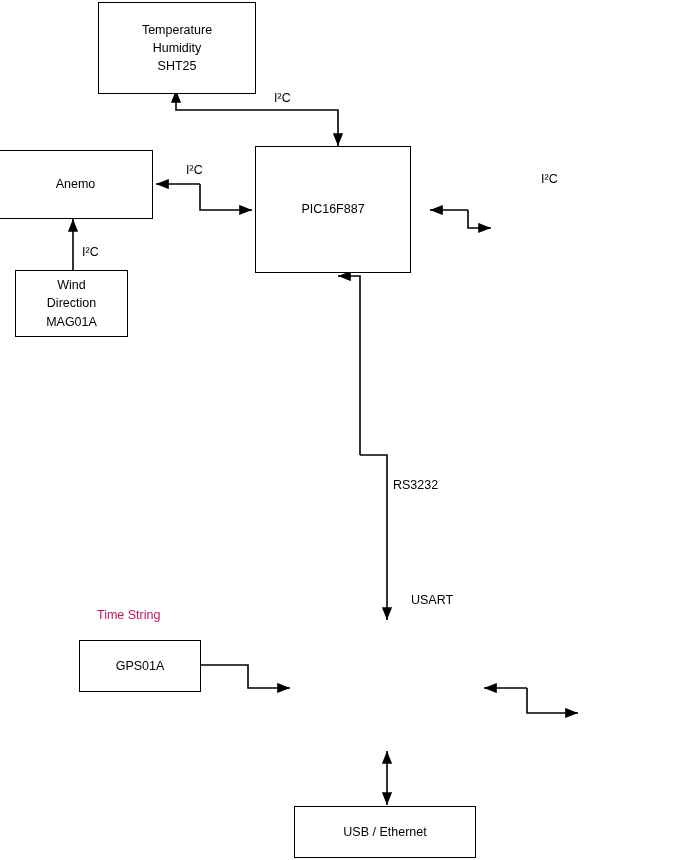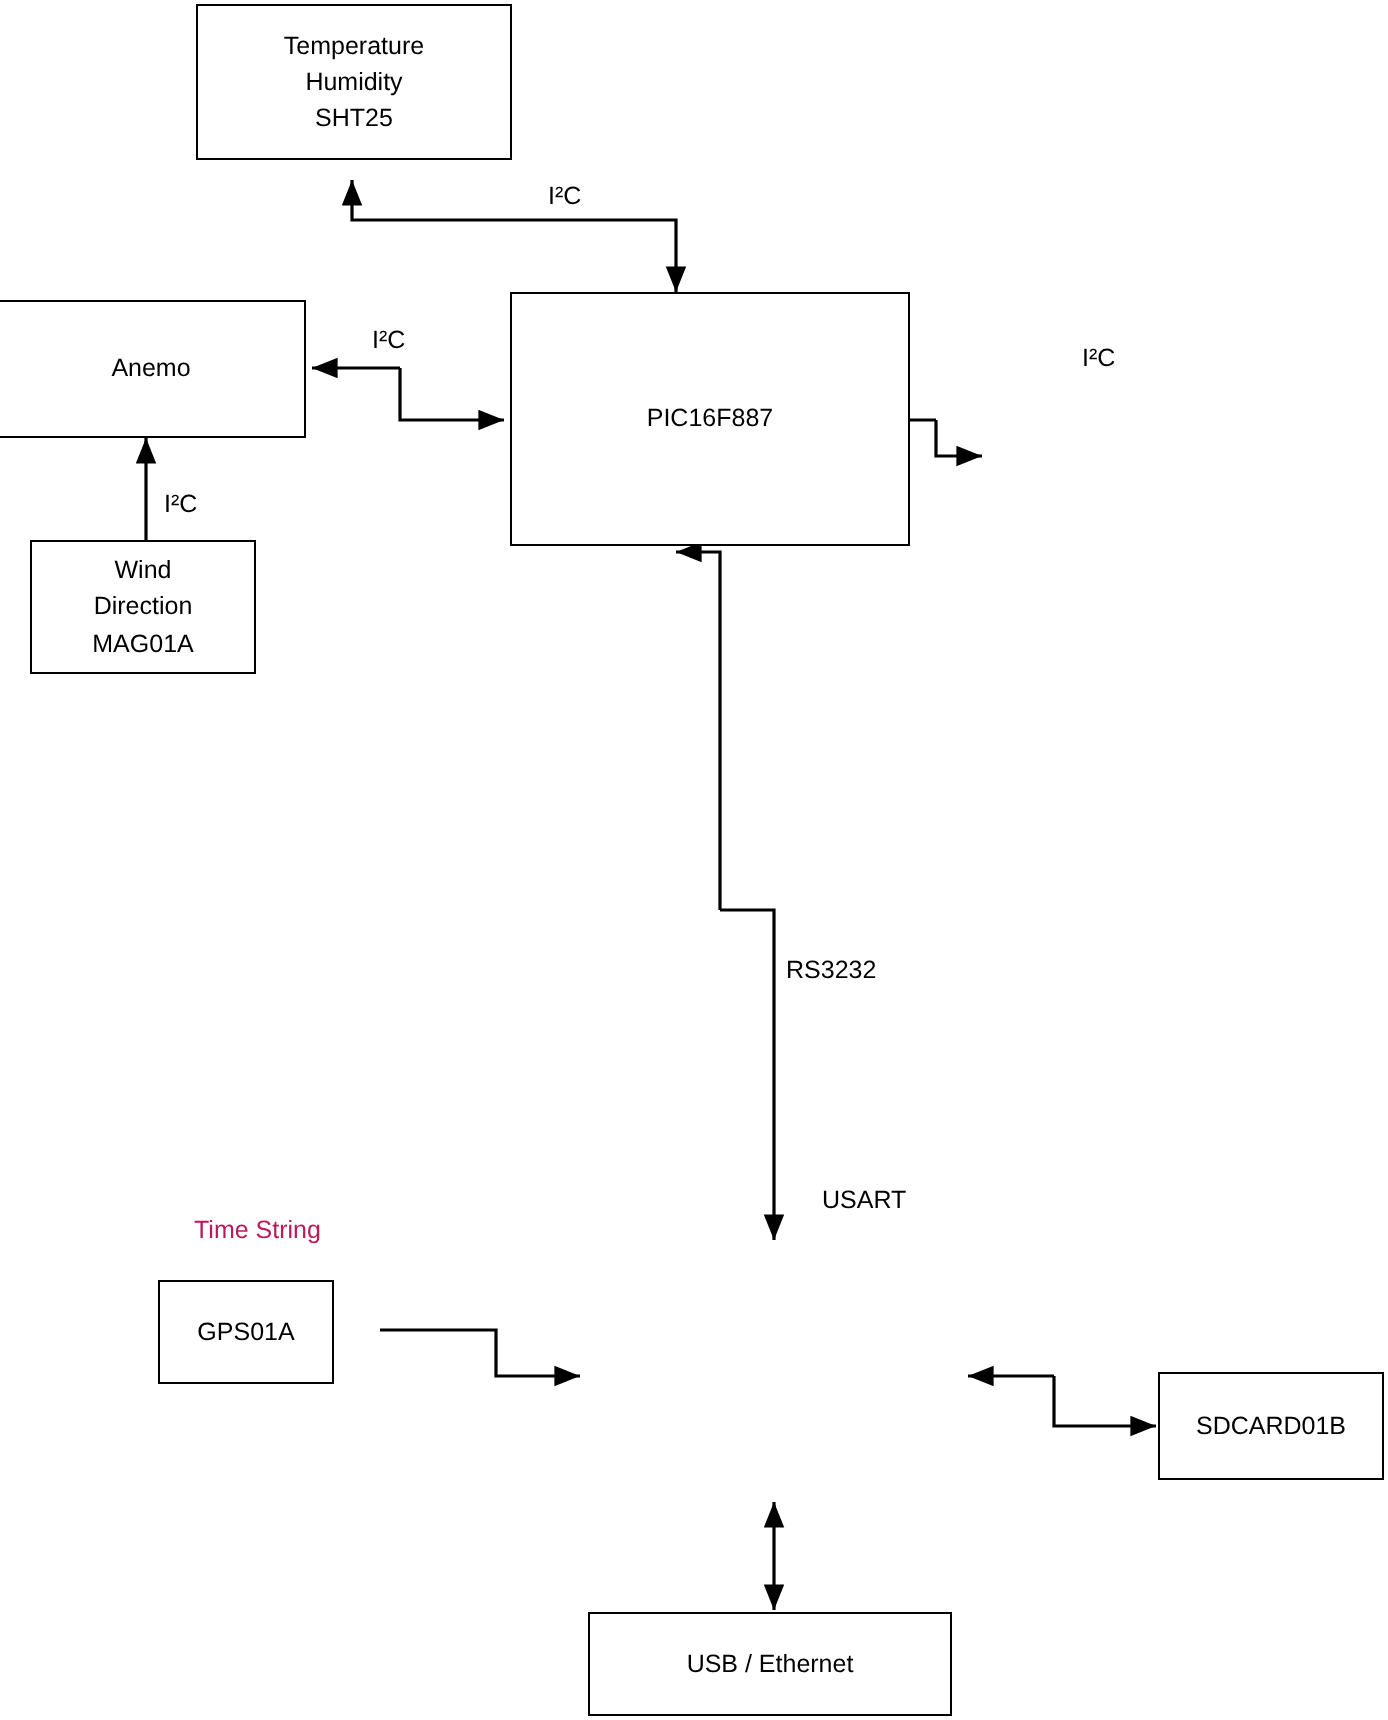--- a/index.html
+++ b/index.html
@@ -108,49 +108,46 @@
       <path d="M527,688 L484,688" fill="none" stroke="#000000" stroke-width="1.6" marker-end="url(#arrow)"></path>
       <path d="M527,688 L527,713 L578,713" fill="none" stroke="#000000" stroke-width="1.6" marker-end="url(#arrow)"></path>
     </g>
 
     <g>
       <path d="M387,778 L387,805" fill="none" stroke="#000000" stroke-width="1.6" marker-end="url(#arrow)"></path>
       <path d="M387,778 L387,751" fill="none" stroke="#000000" stroke-width="1.6" marker-end="url(#arrow)"></path>
     </g>
   </svg>
 
-  <div class="node" style="left:98px; top:2px; width:158px; height:78px;">
+  <div class="node" style="left:98px; top:2px; width:158px; height:92px;">
     <span class="line">Temperature</span>
     <span class="line">Humidity</span>
     <span class="line">SHT25</span>
   </div>
 
   <div class="node" style="left:-2px; top:150px; width:155px; height:69px;">
     <span class="line">Anemo</span>
   </div>
 
   <div class="node" style="left:15px; top:270px; width:113px; height:67px;">
     <span class="line">Wind</span>
     <span class="line">Direction</span>
     <span class="line">MAG01A</span>
   </div>
 
-  <div class="node" style="left:255px; top:146px; width:200px; height:127px;">
+  <div class="node" style="left:255px; top:146px; width:156px; height:127px;">
     <span class="line">PIC16F887</span>
   </div>
 
 
 
-  <div class="node" style="left:79px; top:640px; width:88px; height:52px;">
+  <div class="node" style="left:79px; top:640px; width:122px; height:52px;">
     <span class="line">GPS01A</span>
   </div>
 
-  <div class="node" style="left:579px; top:686px; width:113px; height:54px;">
-    <span class="line">SDCARD01B</span>
-  </div>
 
   <div class="node" style="left:294px; top:806px; width:182px; height:52px;">
     <span class="line">USB / Ethernet</span>
   </div>
 
   <div class="edge-label" style="left:274px; top:91px;">I²C</div>
 
   <div class="edge-label" style="left:186px; top:163px;">I²C</div>
 
   <div class="edge-label" style="left:82px; top:245px;">I²C</div>

